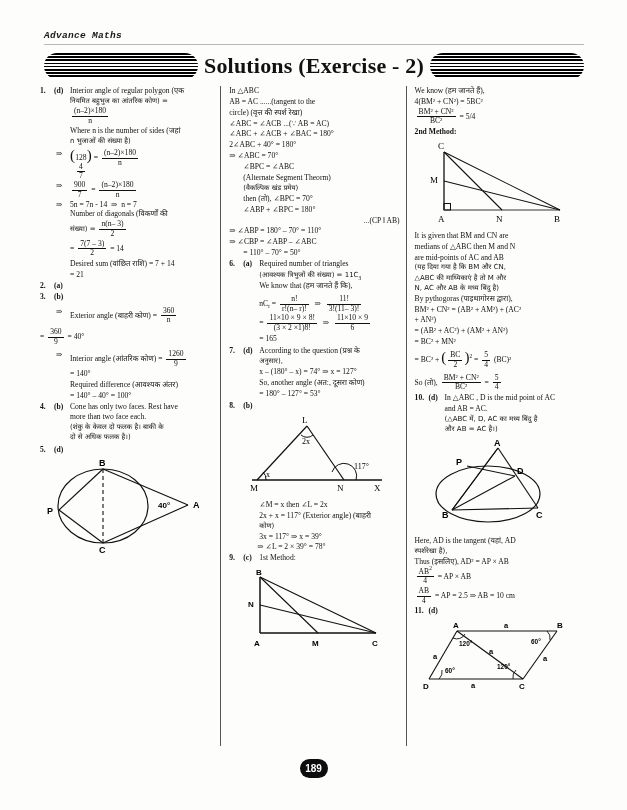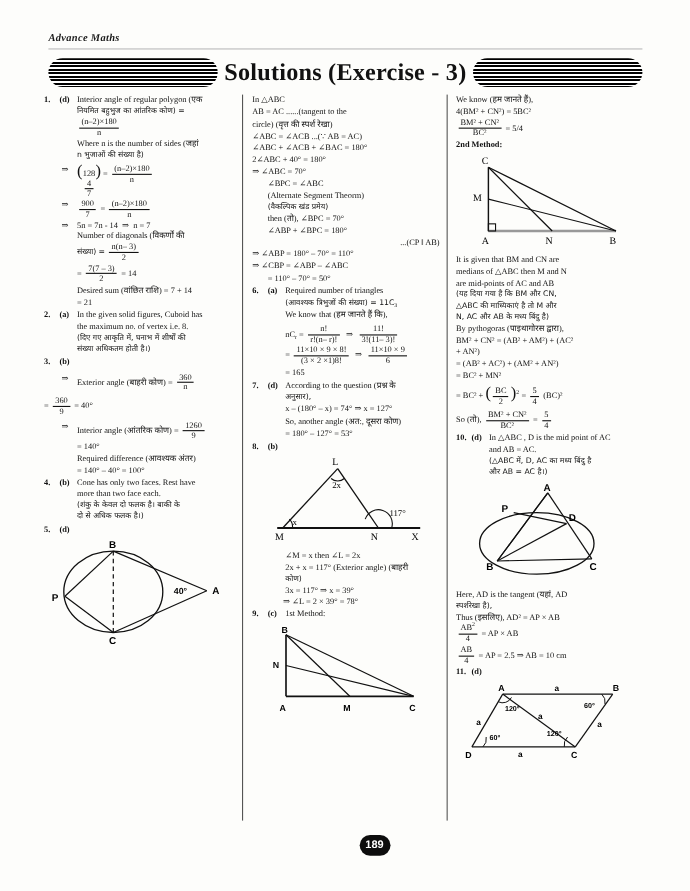--- a/index.html
+++ b/index.html
@@ -19,21 +19,21 @@
   }
   
   .running-head {
     position: absolute;
     left: 44px; top: 30px;
     font-style: italic;
     font-weight: bold;
     font-size: 9.5px;
     letter-spacing: .3px;
     color: #1a1a1a;
-    font-family: Liberation Serif, serif;
+    font-family: Liberation Mono, monospace;
   }
   .head-rule {
     position: absolute;
     left: 44px; top: 44px; width: 540px; height: 1px;
     background: #b9b9b9;
   }
   .banner {
     position: absolute;
     left: 44px; top: 50px;
     width: 540px; height: 31px;
@@ -116,35 +116,34 @@
     left: 50%; transform: translateX(-50%);
     bottom: 32px;
     width: 28px; height: 19px;
     background: #0d0d0d;
     border-radius: 10px;
     color: #fff;
     font-size: 10px;
     font-weight: bold;
     display: flex; align-items: center; justify-content: center;
     font-family: "Liberation Sans", sans-serif;
-    margin-left: 27px;
   }
   .spacer-sm { height: 3px; }
 </style>
 </head>
 <body>
 
 <div class="page">
 
   <div class="running-head">Advance Maths</div>
   <div class="head-rule"></div>
 
   <div class="banner">
     <div class="stripe"></div>
-    <div class="banner-title">Solutions (Exercise - 3)</div>
+    <div class="banner-title">Solutions (Exercise - 2)</div>
     <div class="stripe"></div>
   </div>
 
   <div class="cols">
 
     <div class="col c1">
 
       <div class="item">
         <div class="num">1.</div>
         <div class="opt">(d)</div>
@@ -217,26 +216,20 @@
             </span>
           <span>= 14</span>
         </p>
         <p class="l">Desired sum (वांछित  राशि) = 7 + 14</p>
         <p class="l">= 21</p>
       </div>
 
       <div class="item">
         <div class="num">2.</div>
         <div class="opt">(a)</div>
-        <div class="body">
-          <p class="l">In the given solid figures, Cuboid has</p>
-          <p class="l">the maximum no. of vertex i.e. 8.</p>
-          <p class="l hin">(दिए गए आकृति में, घनाभ में शीर्षों की</p>
-          <p class="l hin">संख्या अधिकतम होती है।)</p>
-        </div>
       </div>
 
       <div class="item">
         <div class="num">3.</div>
         <div class="opt">(b)</div>
       </div>
       <div class="spacer-sm"></div>
       <div class="arrow-row">
         <div class="ar">⇒</div>
         <div class="ct">

